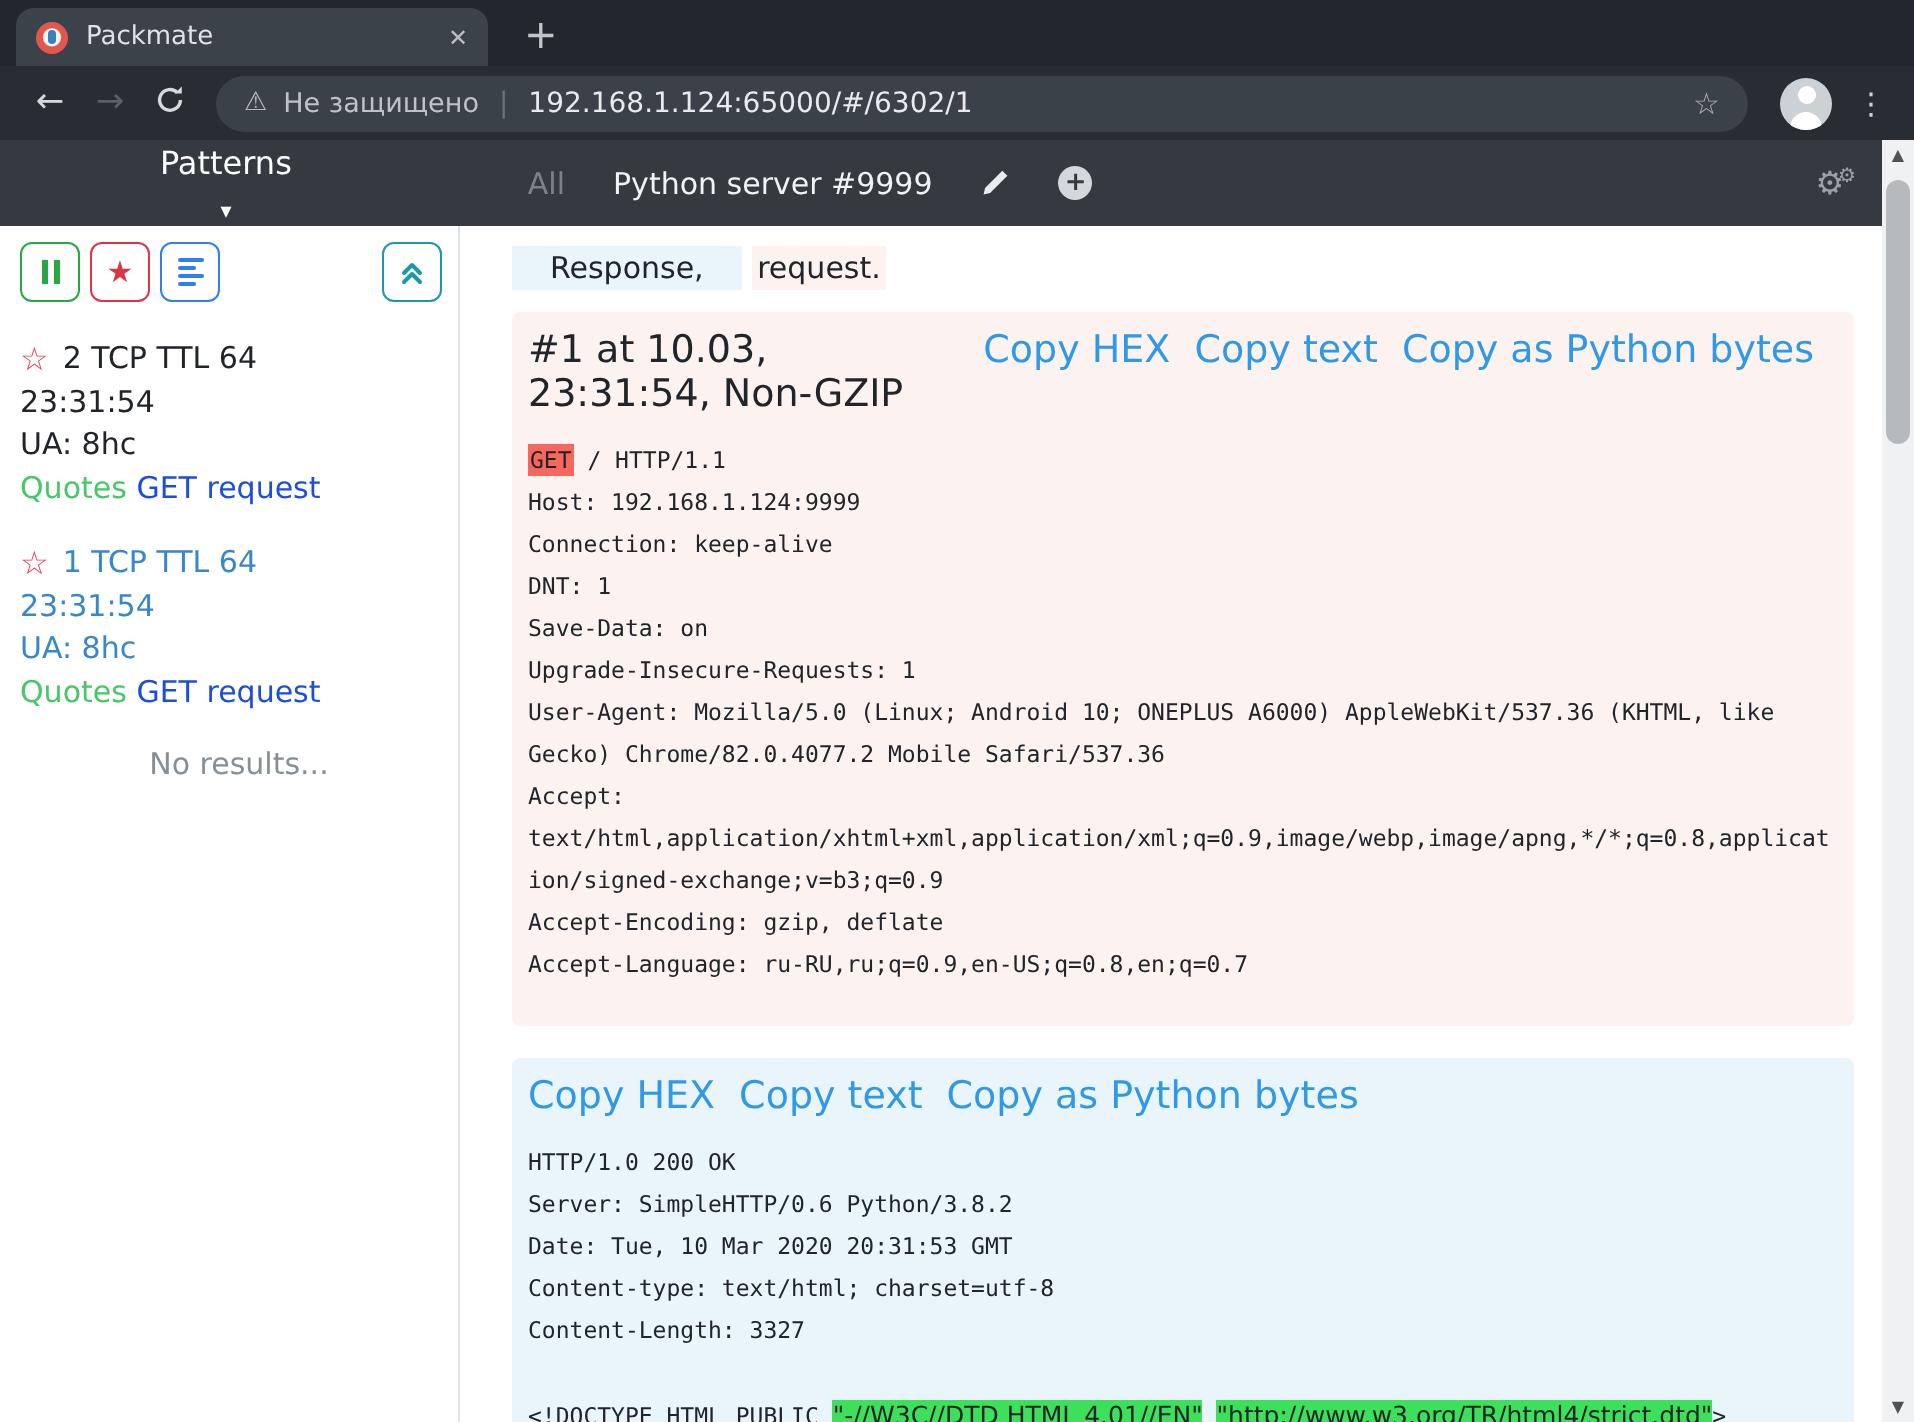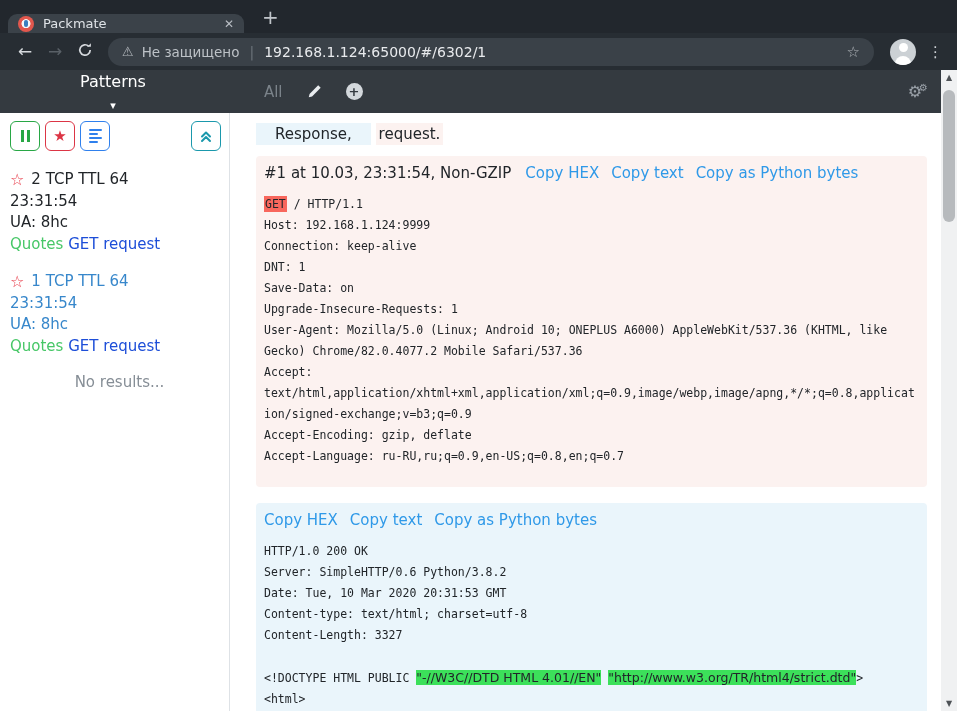--- a/index.html
+++ b/index.html
@@ -5,21 +5,21 @@
   * { box-sizing: border-box; }
   html,body { margin:0; padding:0; }
   body {
     width:957px; height:711px; overflow:hidden; position:relative;
     font-family:"DejaVu Sans","Liberation Sans",sans-serif;
     background:#ffffff; color:#212529;
   }
   
   .tabstrip { height:33px; background:#22272d; display:flex; align-items:flex-end; }
   .tab {
-    margin-left:8px; width:236px; height:19px; background:#3b4249;
+    margin-left:8px; width:236px; height:29px; background:#3b4249;
     border-radius:9px 9px 0 0; display:flex; align-items:center; padding:0 10px; gap:9px;
   }
   .favicon { width:16px; height:16px; border-radius:50%; flex:0 0 auto;
     background:radial-gradient(circle at 50% 48%, #f5f7f8 0 36%, #e2574d 42% 100%); position:relative; }
   .favicon::after { content:""; position:absolute; left:6px; top:4px; width:4px; height:7px;
     background:#3a7fbf; border-radius:2px; }
   .tab-title { color:#dfe3e7; font-size:13px; flex:1; white-space:nowrap; overflow:hidden; }
   .tab-close { color:#b9bec4; font-size:12px; cursor:default; }
   .newtab { color:#c0c5ca; font-size:20px; margin:0 0 6px 18px; line-height:1; }
 
@@ -79,21 +79,21 @@
 
   
   .content { flex:1; padding:12px 14px 0 26px; overflow:hidden; }
   .legend { font-size:15px; margin-bottom:13px; }
   .lg-response { background:#eaf5fb; padding:2px 19px; }
   .lg-request { background:#fcf2f0; padding:2px 3px;text-align:right; }
 
   .packet-card { border-radius:4px; padding:8px 8px; margin-bottom:16px; }
   .packet-card.request { background:#fcf2f0; padding-bottom:20px; }
   .packet-card.response { background:#eaf5fb; min-height:320px; }
-  .card-header { display:flex; align-items:baseline; font-size:15px;text-align:center; }
+  .card-header { display:flex; align-items:baseline; font-size:19px; }
   .meta { color:#212529; margin-right:14px; }
   .copy-link { color:#2f99e8; text-decoration:none; margin-right:12px; white-space:nowrap; }
   .card-body { margin-top:12px;
     font-family:"DejaVu Sans Mono","Liberation Mono",monospace;
     font-size:11.5px; line-height:21px; color:#212529;
     white-space:pre-wrap; overflow-wrap:break-word; }
   .card-body .line { min-height:21px; }
   .mk-red { background:#f8675d; padding:1px 1px; }
   .mk-green { background:#3ce05a; font-family:"DejaVu Sans","Liberation Sans",sans-serif; font-size:12.5px; }
 
@@ -135,20 +135,21 @@
   <span class="menu-dots">⋮</span>
 </div>
 
 <div class="app-header">
   <span class="patterns">
     <span>Patterns</span>
     <span class="caret">▾</span>
   </span>
   <span class="hnav">
     <span class="nav-all">All</span>
+    <span class="nav-current">Python server #9999</span>
     <span class="hicon">
       <svg width="15" height="15" viewBox="0 0 16 16">
           <path d="M11.9 1.4l2.7 2.7-9.2 9.2-3.5.8.8-3.5z" fill="#e9ecef"></path>
         </svg>
     </span>
     <span class="plus-circle">+</span>
   </span>
   <span class="gears">
     <span class="g-big">⚙</span><span class="g-small">⚙</span>
   </span>

